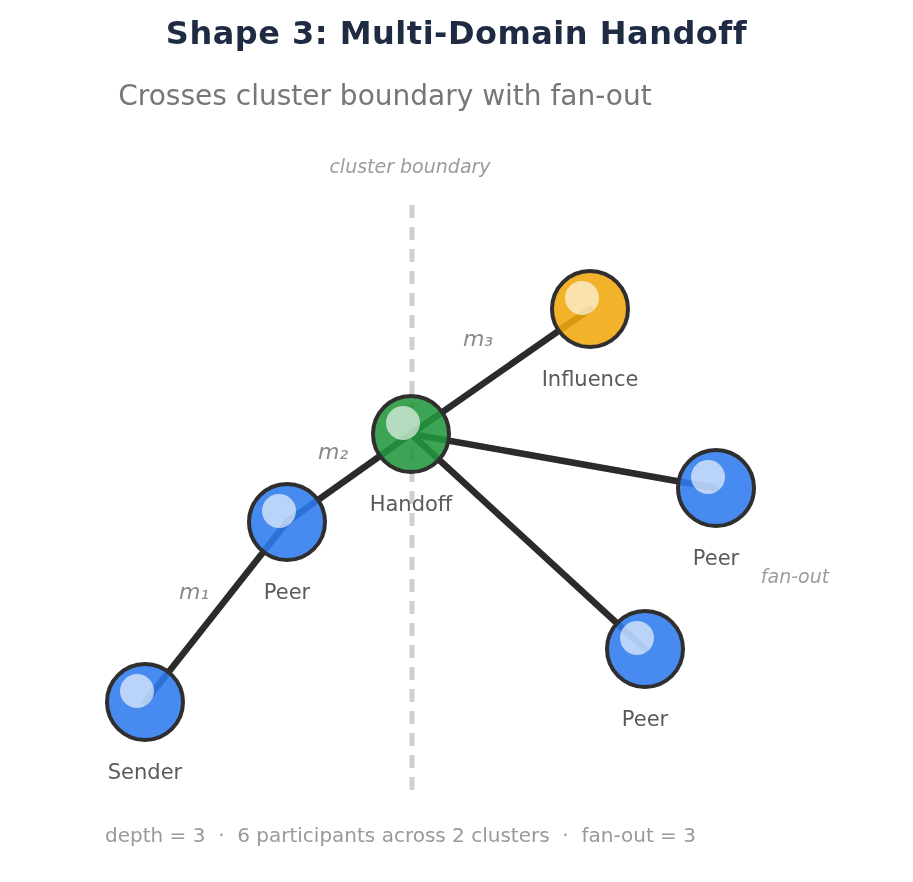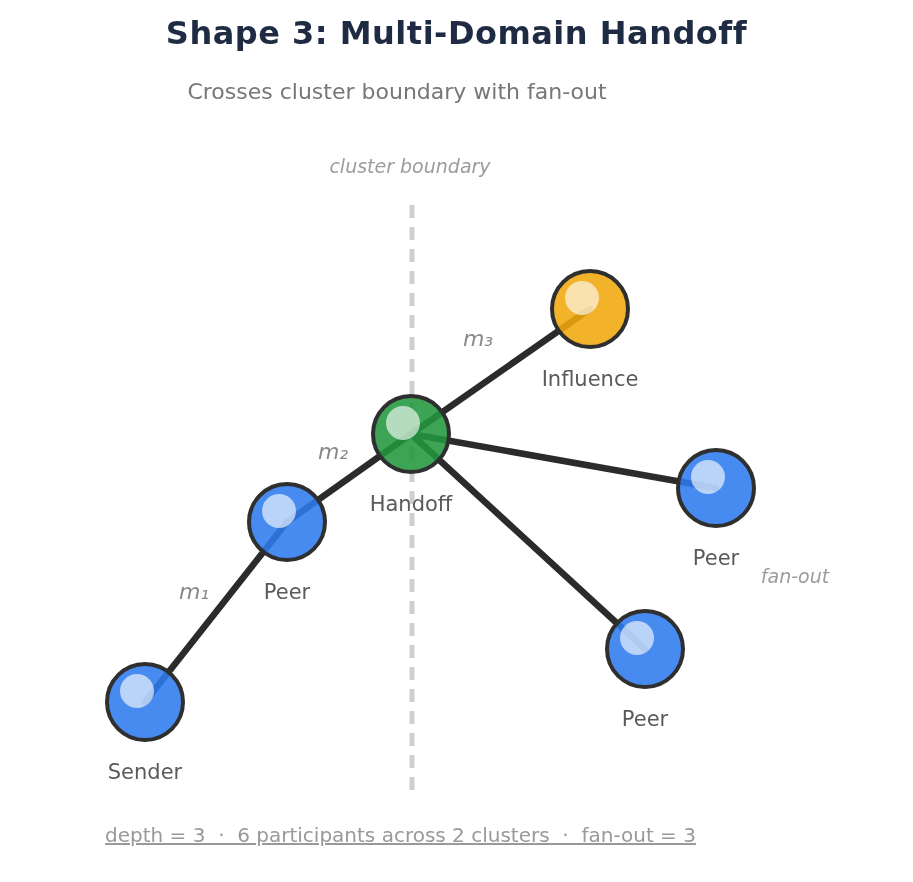--- a/index.html
+++ b/index.html
@@ -26,35 +26,34 @@
     top: 14px;
     width: 913px;
     text-align: center;
     font-size: 32px;
     font-weight: bold;
     letter-spacing: 0.5px;
     color: #1f2b42;
   }
   .subtitle {
     position: absolute;
-    left: 16px;
+    left: 4px;
     top: 79px;
     width: 762px;
     text-align: center;
-    font-size: 22px;
+    font-size: 28px;
     color: #777777;
   }
   .footer {
     position: absolute;
     left: 105px;
     top: 823px;
     font-size: 20px;
     color: #999999;
     white-space: pre;
-    text-decoration: underline;
   }
 </style>
 </head>
 <body>
 
 <div id="stage">
   <svg id="diagram" width="913" height="882" viewBox="0 0 913 882">
       <line x1="412" y1="205" x2="412" y2="792" stroke="#cfcfcf" stroke-width="5" stroke-dasharray="13 9"></line>
       <text x="410" y="173" fill="#9c9c9c" font-size="19" font-style="italic" text-anchor="middle">cluster boundary</text>
       <line x1="145" y1="702" x2="287" y2="522" stroke="#2b2b2b" stroke-width="6.5" stroke-linecap="round"></line>

